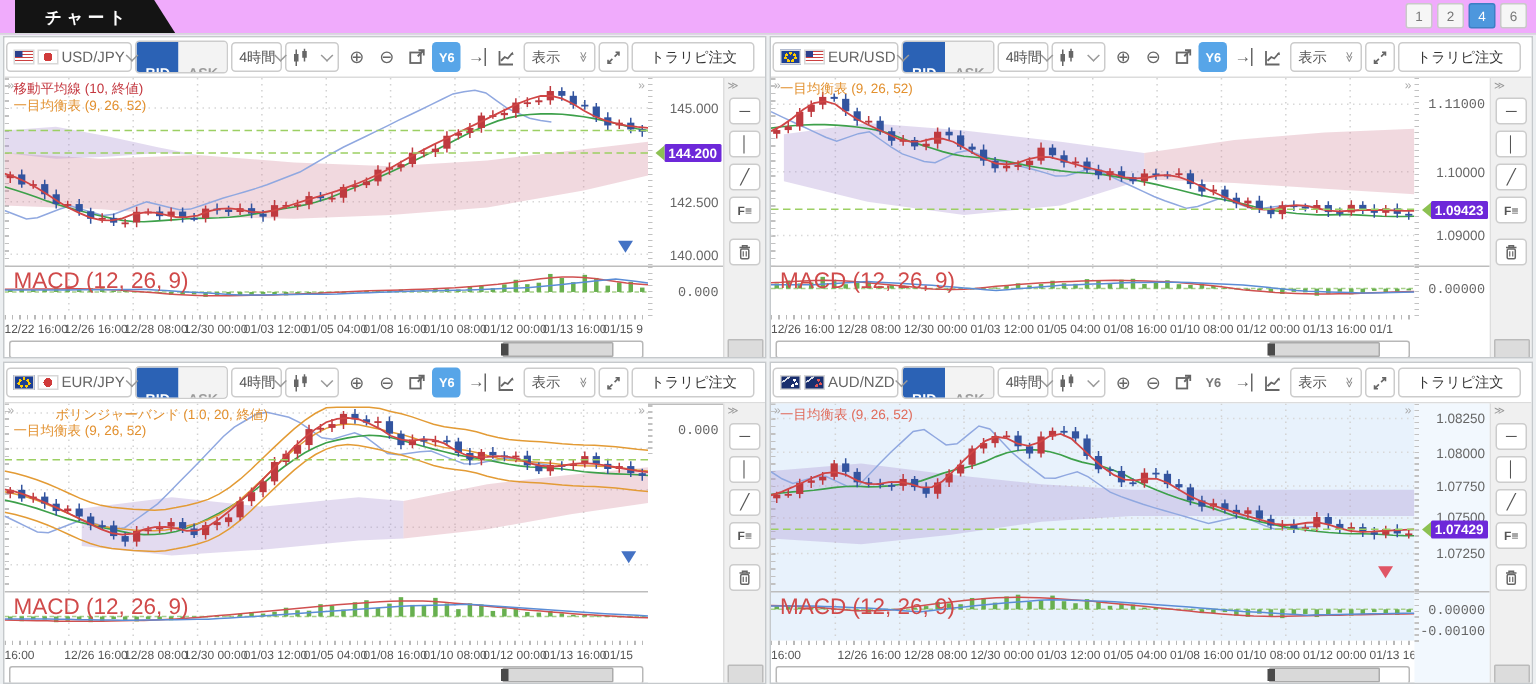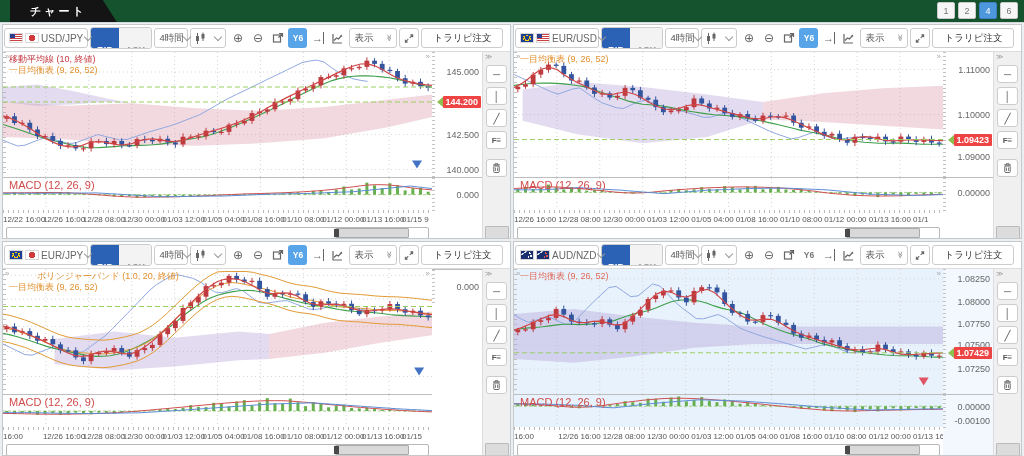--- a/index.html
+++ b/index.html
@@ -1,20 +1,20 @@
 <!DOCTYPE html>
 <html><head>
 <meta charset="utf-8">
 <style>
   html,body{margin:0;padding:0;background:#eceff1;font-family:"Liberation Sans","DejaVu Sans",sans-serif;
     -webkit-font-smoothing:antialiased;}
   .stage{width:1024px;height:456px;overflow:hidden;position:relative;background:#eceff1;}
 
   
-  .tabbar{height:22px;background:#14532d;border-bottom:1px solid #d5d8da;display:flex;align-items:stretch;position:relative;}
+  .tabbar{height:22px;background:#f0abfc;border-bottom:1px solid #d5d8da;display:flex;align-items:stretch;position:relative;}
   .tab{background:#141414;color:#fff;font-size:11px;font-weight:bold;letter-spacing:3px;
     padding:4px 30px 0 20px;margin-left:10px;clip-path:polygon(0 0,calc(100% - 14px) 0,100% 100%,0 100%);}
   .laybtns{position:absolute;right:6px;top:2px;display:flex;gap:3px;}
   .laybtn{width:18px;height:17px;background:#f6f6f6;border:1px solid #c9c9c9;border-radius:2px;
     font-size:9px;color:#777;display:flex;align-items:center;justify-content:center;cursor:pointer;}
   .laybtn.on{background:#4d97dd;border-color:#3c7fc4;color:#fff;}
 
   
   .grid{display:grid;grid-template-columns:509px 509px;grid-auto-rows:215px;gap:2px;padding:1px 2px;}
   .panel{background:#fff;border:1px solid #c5c9cc;box-sizing:border-box;overflow:hidden;position:relative;}
@@ -75,38 +75,38 @@
   .chartpane{height:125px;position:relative;background:#fff;}
   .chartpane::before{content:"";position:absolute;left:0;top:0;bottom:0;width:3px;
     background:repeating-linear-gradient(180deg,#c2c2c2 0 1px,transparent 1px 5px);}
   .macdpane{height:32px;border-top:1px solid #bdbdbd;position:relative;background:#fff;}
   .panel.sel .chartpane,.panel.sel .macdpane{background:#e8f2fc;}
   .panel.sel .paxis{background:#f2f8fe;}
   .corner{position:absolute;top:0;left:2px;font-size:8px;color:#aaa;z-index:3;}
   .corner.r{left:auto;right:2px;}
   .il{font-size:9px;line-height:11px;position:relative;z-index:3;}
   .illabels{position:absolute;top:2px;left:6px;z-index:3;}
-  .mlabel{position:absolute;top:1px;left:6px;font-size:11px;z-index:3;}
+  .mlabel{position:absolute;top:1px;left:6px;font-size:15px;z-index:3;}
   svg.csvg,svg.msvg{position:absolute;inset:0;display:block;}
   .timeaxis{height:16px;position:relative;font-size:8px;color:#555;overflow:hidden;}
   .timeaxis::before{content:"";position:absolute;top:0;left:0;right:0;height:3px;
     background:repeating-linear-gradient(90deg,#b9b9b9 0 1px,transparent 1px 5px);}
   .timeaxis span{position:absolute;top:5px;white-space:nowrap;}
   .scroll{height:14px;position:relative;padding:1px 3px;box-sizing:border-box;}
   .track{position:relative;height:10px;border:1px solid #b8b8b8;border-radius:2px;background:#fff;}
   .handle{position:absolute;top:0;height:8px;background:#d9d9d9;border:1px solid #ababab;border-radius:1px;}
   .grip{position:absolute;left:-2px;top:0;width:5px;height:8px;background:#4a4a4a;}
 
   .paxis{width:50px;flex:none;font-size:9px;color:#666;position:relative;background:#fff;}
   .paxis-price{height:125px;position:relative;}
-  .paxis-macd{height:33px;position:relative;border-top:1px solid #bdbdbd;}
+  .paxis-macd{height:33px;position:relative;border-top:1px solid #bdbdbd;font-family:Liberation Mono, monospace;}
   .paxis-price::before,.paxis-macd::before{content:"";position:absolute;left:0;top:0;bottom:0;width:3px;
     background:repeating-linear-gradient(180deg,#c2c2c2 0 1px,transparent 1px 4px);}
   .ptick{position:absolute;right:3px;transform:translateY(-50%);white-space:nowrap;}
-  .badge{position:absolute;right:1px;transform:translateY(-50%);background:#ef4444;color:#fff;
+  .badge{position:absolute;right:1px;transform:translateY(-50%);background:#6d28d9;color:#fff;
     font-size:9px;font-weight:bold;padding:1px 3px 1px 2px;border-radius:1px;z-index:4;}
   .badge::before{content:"";position:absolute;left:-6px;top:50%;transform:translateY(-50%);
     border:6px solid transparent;border-right-color:#8cc152;border-left-width:0;border-top-width:5px;border-bottom-width:5px;}
 
   .strip{width:28px;flex:none;background:#f0f0f0;border-left:1px solid #ddd;display:flex;flex-direction:column;
     align-items:center;padding-top:1px;gap:4px;box-sizing:border-box;}
   .strip .collapse{font-size:7px;color:#999;align-self:flex-start;margin-left:2px;}
   .sbtn{width:21px;height:18px;background:#fff;border:1px solid #ccc;border-radius:3px;color:#555;
     font-size:10px;display:flex;align-items:center;justify-content:center;cursor:pointer;padding:0;font-family:inherit;}
   .sbtn.fib{font-size:8px;font-weight:bold;letter-spacing:0;}
@@ -741,21 +741,21 @@
         <div class="scroll">
           <div class="track">
             <div class="handle" style="left: 78%; width: 17%;">
               <div class="grip"></div>
             </div>
           </div>
         </div>
       </div>
       <div class="paxis">
         <div class="paxis-price">
-              <div class="ptick" style="top: 14%;">1.11000</div>
+              <div class="ptick" style="top: 14%; font-family: Liberation Mono, monospace;">1.11000</div>
               <div class="ptick" style="top: 50%;">1.10000</div>
               <div class="ptick" style="top: 84%;">1.09000</div>
               <div class="badge" style="top: 70%;">1.09423</div>
             </div>
         <div class="paxis-macd">
               <div class="ptick" style="top: 45%;">0.00000</div>
             </div>
       </div>
       <div class="strip">
         <span class="collapse">≫</span>

